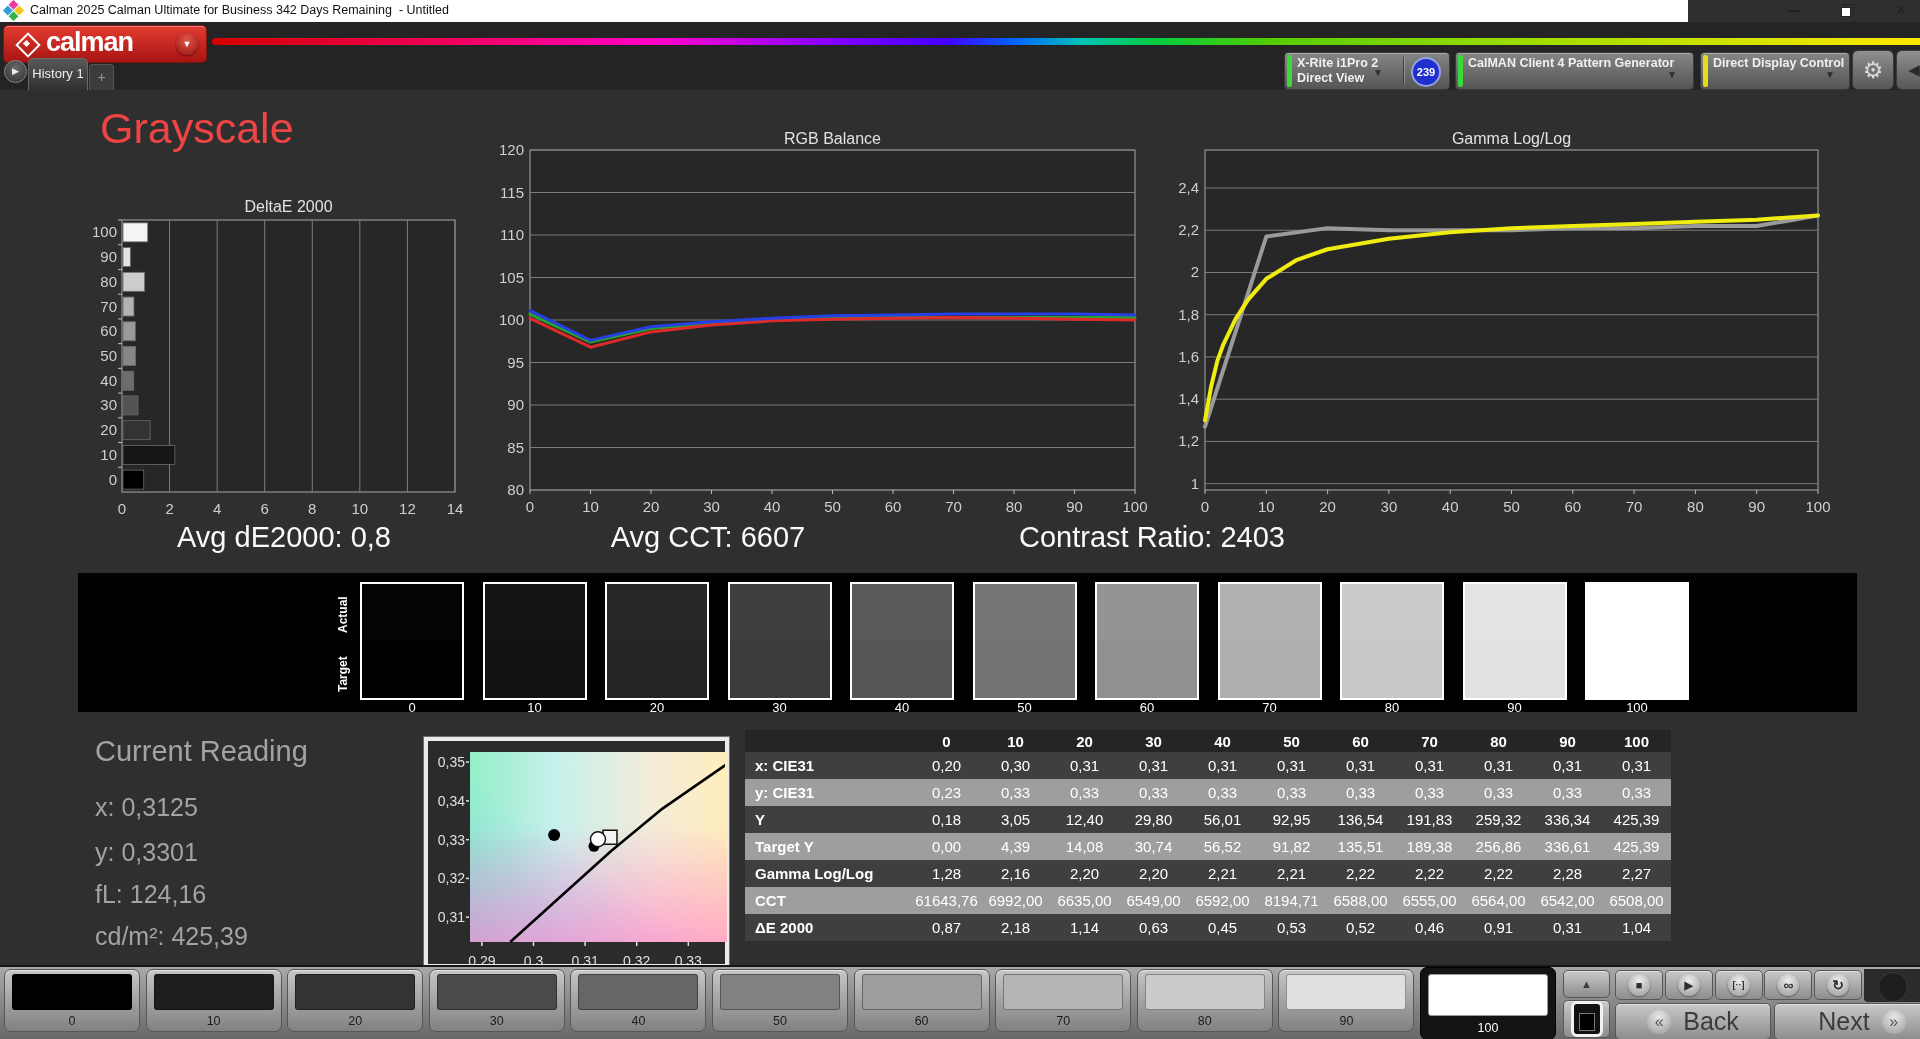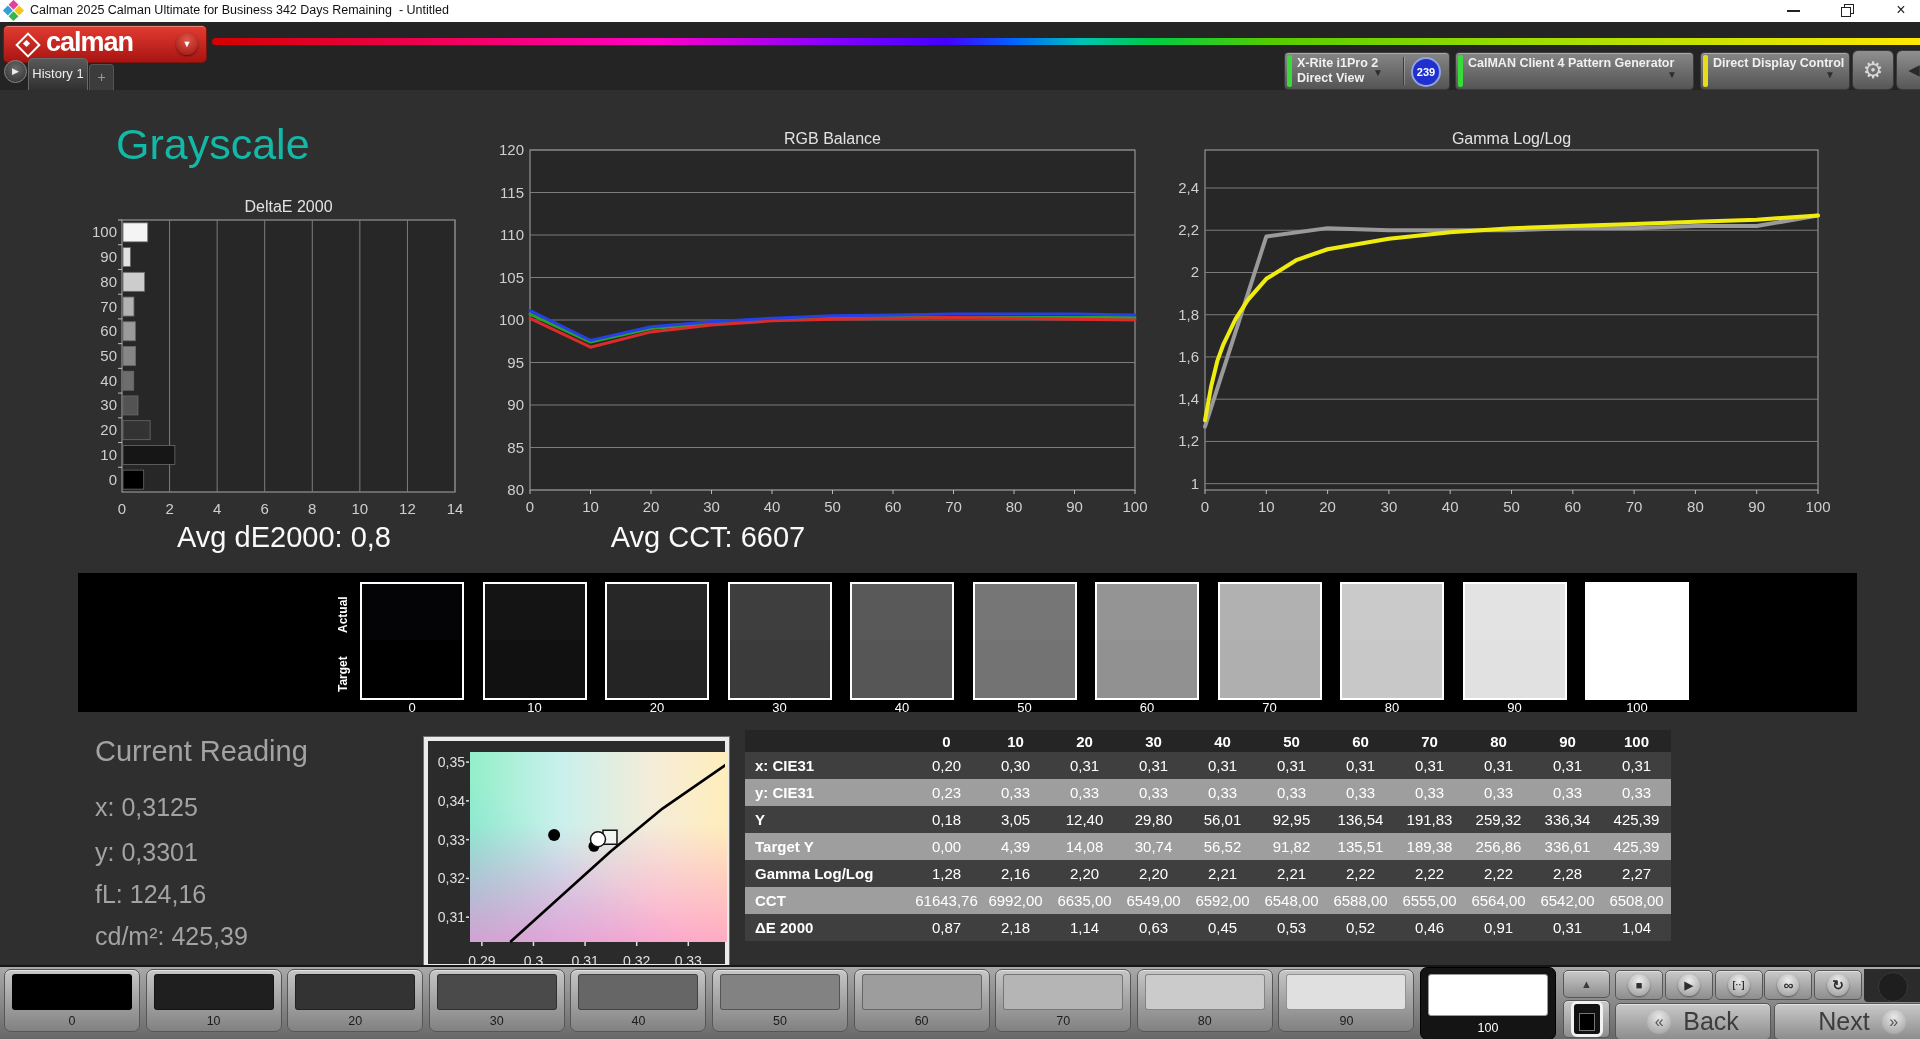--- a/index.html
+++ b/index.html
@@ -1,18 +1,18 @@
 <!DOCTYPE html>
 <html><head>
 <meta charset="utf-8">
 <style>
   html,body{margin:0;padding:0;background:#555;font-family:"Liberation Sans",sans-serif;}
   #app{position:relative;width:1920px;height:1039px;overflow:hidden;background:#2f2f2f;}
   
-  .titlebar{position:absolute;left:0;top:0;width:1920px;height:22px;background:#ffffff;border-bottom:1px solid #111;}
+  .titlebar{position:absolute;left:0;top:0;width:1688px;height:22px;background:#ffffff;border-bottom:1px solid #111;}
   .app-ico{position:absolute;left:6px;top:3px;width:15px;height:15px;transform:rotate(45deg);display:grid;grid-template-columns:7px 7px;grid-template-rows:7px 7px;gap:1px;}
   .app-ico i{display:block;}
   .app-ico i:nth-child(1){background:#e83ea0;}
   .app-ico i:nth-child(2){background:#f4c61b;}
   .app-ico i:nth-child(3){background:#2fa0d8;}
   .app-ico i:nth-child(4){background:#35b54a;}
   .tb-title{position:absolute;left:30px;top:3px;font-size:12.5px;color:#111;white-space:pre;}
   .tb-btn{position:absolute;top:0;width:34px;height:21px;text-align:center;line-height:20px;color:#222;cursor:pointer;}
   .tb-min{left:1776px;}
   .tb-min .minline{display:inline-block;width:13px;height:1.5px;background:#222;vertical-align:middle;}
@@ -46,21 +46,21 @@
   .m1 .msep{left:118px;}
   .badge{position:absolute;left:126px;top:4px;width:26px;height:26px;border-radius:50%;background:#2030cf;border:2px solid #93a2e0;color:#fff;font-size:11px;font-weight:bold;text-align:center;line-height:26px;}
   .m2{left:1455px;width:237px;}
   .m2 .mcaret{right:16px;top:16px;}
   .m3{left:1700px;width:148px;}
   .m3 .mcaret{right:14px;top:16px;}
   .gear-btn{position:absolute;left:1852px;top:28px;width:40px;height:38px;border-radius:6px;background:linear-gradient(#909090,#575757);border:1px solid #3a3a3a;color:#d8d8d8;font-size:23px;text-align:center;line-height:38px;cursor:pointer;}
   .collapse-btn{position:absolute;left:1896px;top:28px;width:34px;height:38px;border-radius:6px;background:linear-gradient(#909090,#575757);border:1px solid #3a3a3a;color:#2a2a2a;font-size:15px;text-align:center;line-height:38px;cursor:pointer;}
   
   .main{position:absolute;left:0;top:90px;width:1920px;height:875px;background:#2f2f2f;}
-  .main h1{position:absolute;left:100px;top:14px;margin:16px;font-size:43px;font-weight:400;color:#14b8a6;letter-spacing:0;}
+  .main h1{position:absolute;left:100px;top:14px;margin:0;font-size:43px;font-weight:400;color:#ef4444;letter-spacing:0;}
   .chart-svg{position:absolute;}
   #svg-deltae{left:84px;top:106px;}
   #svg-rgb{left:470px;top:34px;}
   #svg-gamma{left:1145px;top:34px;}
   .stat{position:absolute;top:431px;transform:translateX(-50%);color:#fafafa;font-size:29px;white-space:nowrap;}
   
   .strip{position:absolute;left:78px;top:483px;width:1779px;height:139px;background:#000;}
   .strip-vlabel{position:absolute;left:258px;width:16px;color:#fff;font-size:12px;font-weight:bold;writing-mode:vertical-rl;transform:rotate(180deg);text-align:center;}
   .strip-cell{position:absolute;top:9px;width:104px;height:118px;border:2px solid #fff;box-sizing:border-box;}
   .strip-half{position:absolute;left:0;width:100%;}
@@ -307,20 +307,21 @@
         <text x="611.7" y="388" text-anchor="middle" fill="#cfcfcf" font-size="15" font-family="&quot;Liberation Sans&quot;,sans-serif">90</text>
         <line x1="611.7" y1="366" x2="611.7" y2="370" stroke="#bbb" stroke-width="1"></line>
         <text x="673" y="388" text-anchor="middle" fill="#cfcfcf" font-size="15" font-family="&quot;Liberation Sans&quot;,sans-serif">100</text>
         <line x1="673" y1="366" x2="673" y2="370" stroke="#bbb" stroke-width="1"></line>
         <polyline points="60,302.64596273291926 121.30000000000001,112.58385093167705 182.60000000000002,104.13664596273293 243.9,106.24844720496891 305.20000000000005,106.24844720496891 366.5,106.24844720496891 427.8,104.13664596273293 489.09999999999997,104.13664596273293 550.4000000000001,102.02484472049687 611.7,102.02484472049687 673,91.46583850931678" fill="none" stroke="#9a9a9a" stroke-width="4" stroke-linejoin="round" stroke-linecap="round"></polyline>
         <polyline points="60,296.3105590062112 66.13,262.52173913043475 72.26,237.18012422360246 78.39,220.2857142857143 90.65,194.944099378882 102.91,175.93788819875775 121.30000000000001,154.81987577639754 151.95,135.8136645962733 182.60000000000002,125.25465838509321 243.9,114.69565217391302 305.20000000000005,108.360248447205 366.5,104.13664596273293 427.8,102.02484472049687 489.09999999999997,99.91304347826089 550.4000000000001,97.8012422360248 611.7,95.68944099378884 673,91.46583850931678" fill="none" stroke="#f0ec10" stroke-width="4" stroke-linejoin="round" stroke-linecap="round"></polyline>
       </svg>
 
     <span class="stat" style="left:284px">Avg dE2000: 0,8</span>
     <span class="stat" style="left:708px">Avg CCT: 6607</span>
+    <span class="stat" style="left:1152px">Contrast Ratio: 2403</span>
 
     <div class="strip" id="strip">
         <div class="strip-vlabel" style="top: 12px; height: 60px;">Actual</div>
         <div class="strip-vlabel" style="top: 72px; height: 58px;">Target</div>
         <div class="strip-cell" style="left: 282px;">
           <div class="strip-half" style="top: 0px; height: 56px; background: rgb(4, 4, 7);"></div>
           <div class="strip-half" style="top: 56px; height: 58px; background: rgb(0, 0, 0);"></div>
         </div>
         <div class="strip-label" style="left: 282px;">0</div>
         <div class="strip-cell" style="left: 404.5px;">
@@ -501,21 +502,21 @@
           <div class="tcell">2,28</div>
           <div class="tcell">2,27</div>
         </div>
         <div class="trow light">
           <div class="tlabel">CCT</div>
           <div class="tcell">61643,76</div>
           <div class="tcell">6992,00</div>
           <div class="tcell">6635,00</div>
           <div class="tcell">6549,00</div>
           <div class="tcell">6592,00</div>
-          <div class="tcell">6548,00</div>
+          <div class="tcell">8194,71</div>
           <div class="tcell">6588,00</div>
           <div class="tcell">6555,00</div>
           <div class="tcell">6564,00</div>
           <div class="tcell">6542,00</div>
           <div class="tcell">6508,00</div>
         </div>
         <div class="trow dark">
           <div class="tlabel">ΔE 2000</div>
           <div class="tcell">0,87</div>
           <div class="tcell">2,18</div>

